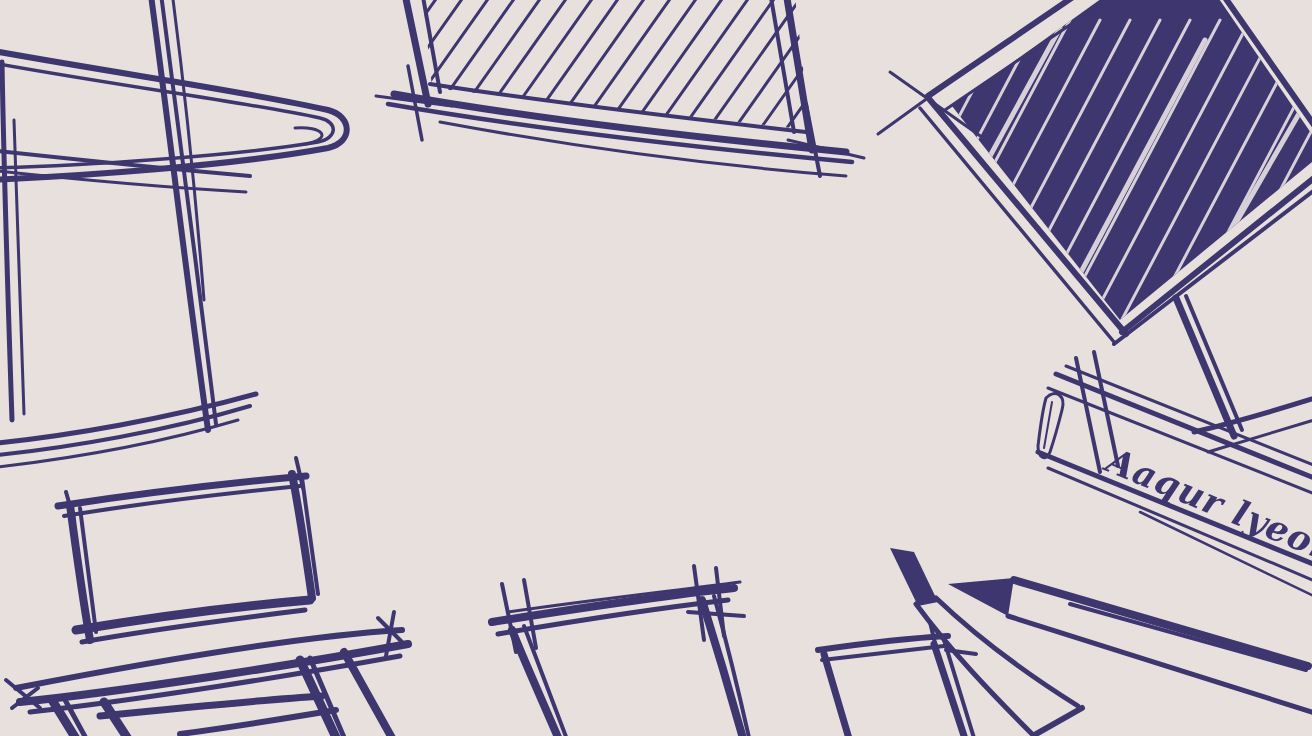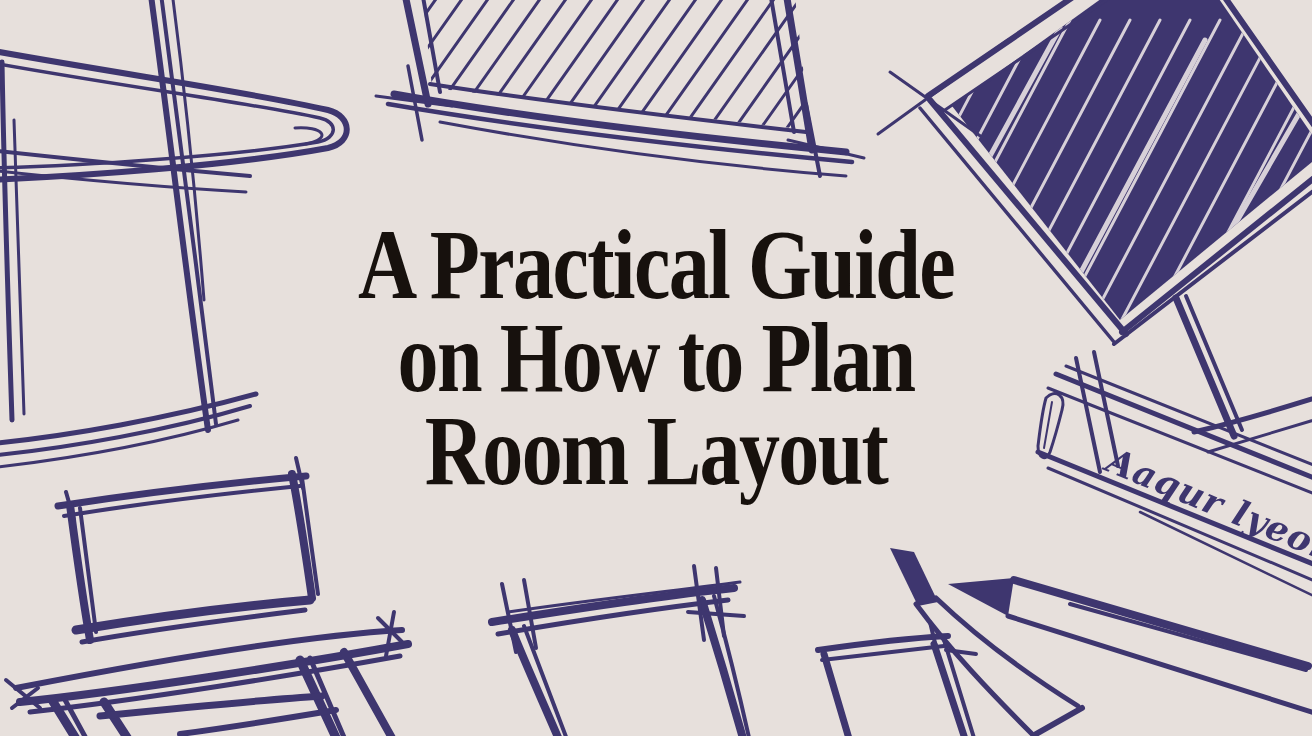--- a/index.html
+++ b/index.html
@@ -169,21 +169,14 @@
       <path class="ink" stroke-width="8" d="M1014,580 L1308,666"></path>
       <path class="ink" stroke-width="4" d="M1070,604 L1306,670"></path>
       <path class="ink" stroke-width="5" d="M1008,616 L1318,714"></path>
       <polygon fill="#3e366f" points="890,548 914,552 938,602 918,606"></polygon>
       <path class="ink" stroke-width="5" d="M916,604 C950,650 990,692 1034,736"></path>
       <path class="ink" stroke-width="5" d="M936,598 C980,640 1030,676 1078,706"></path>
       <path class="ink" stroke-width="6" d="M1036,734 L1082,708"></path>
     </g>
   </svg>
 
-  <div class="title-wrap">
-    <h1 class="title">
-      <span>A Practical Guide</span>
-      <span>on How to Plan</span>
-      <span>Room Layout</span>
-    </h1>
-  </div>
 
 </div>
 
 </body></html>

